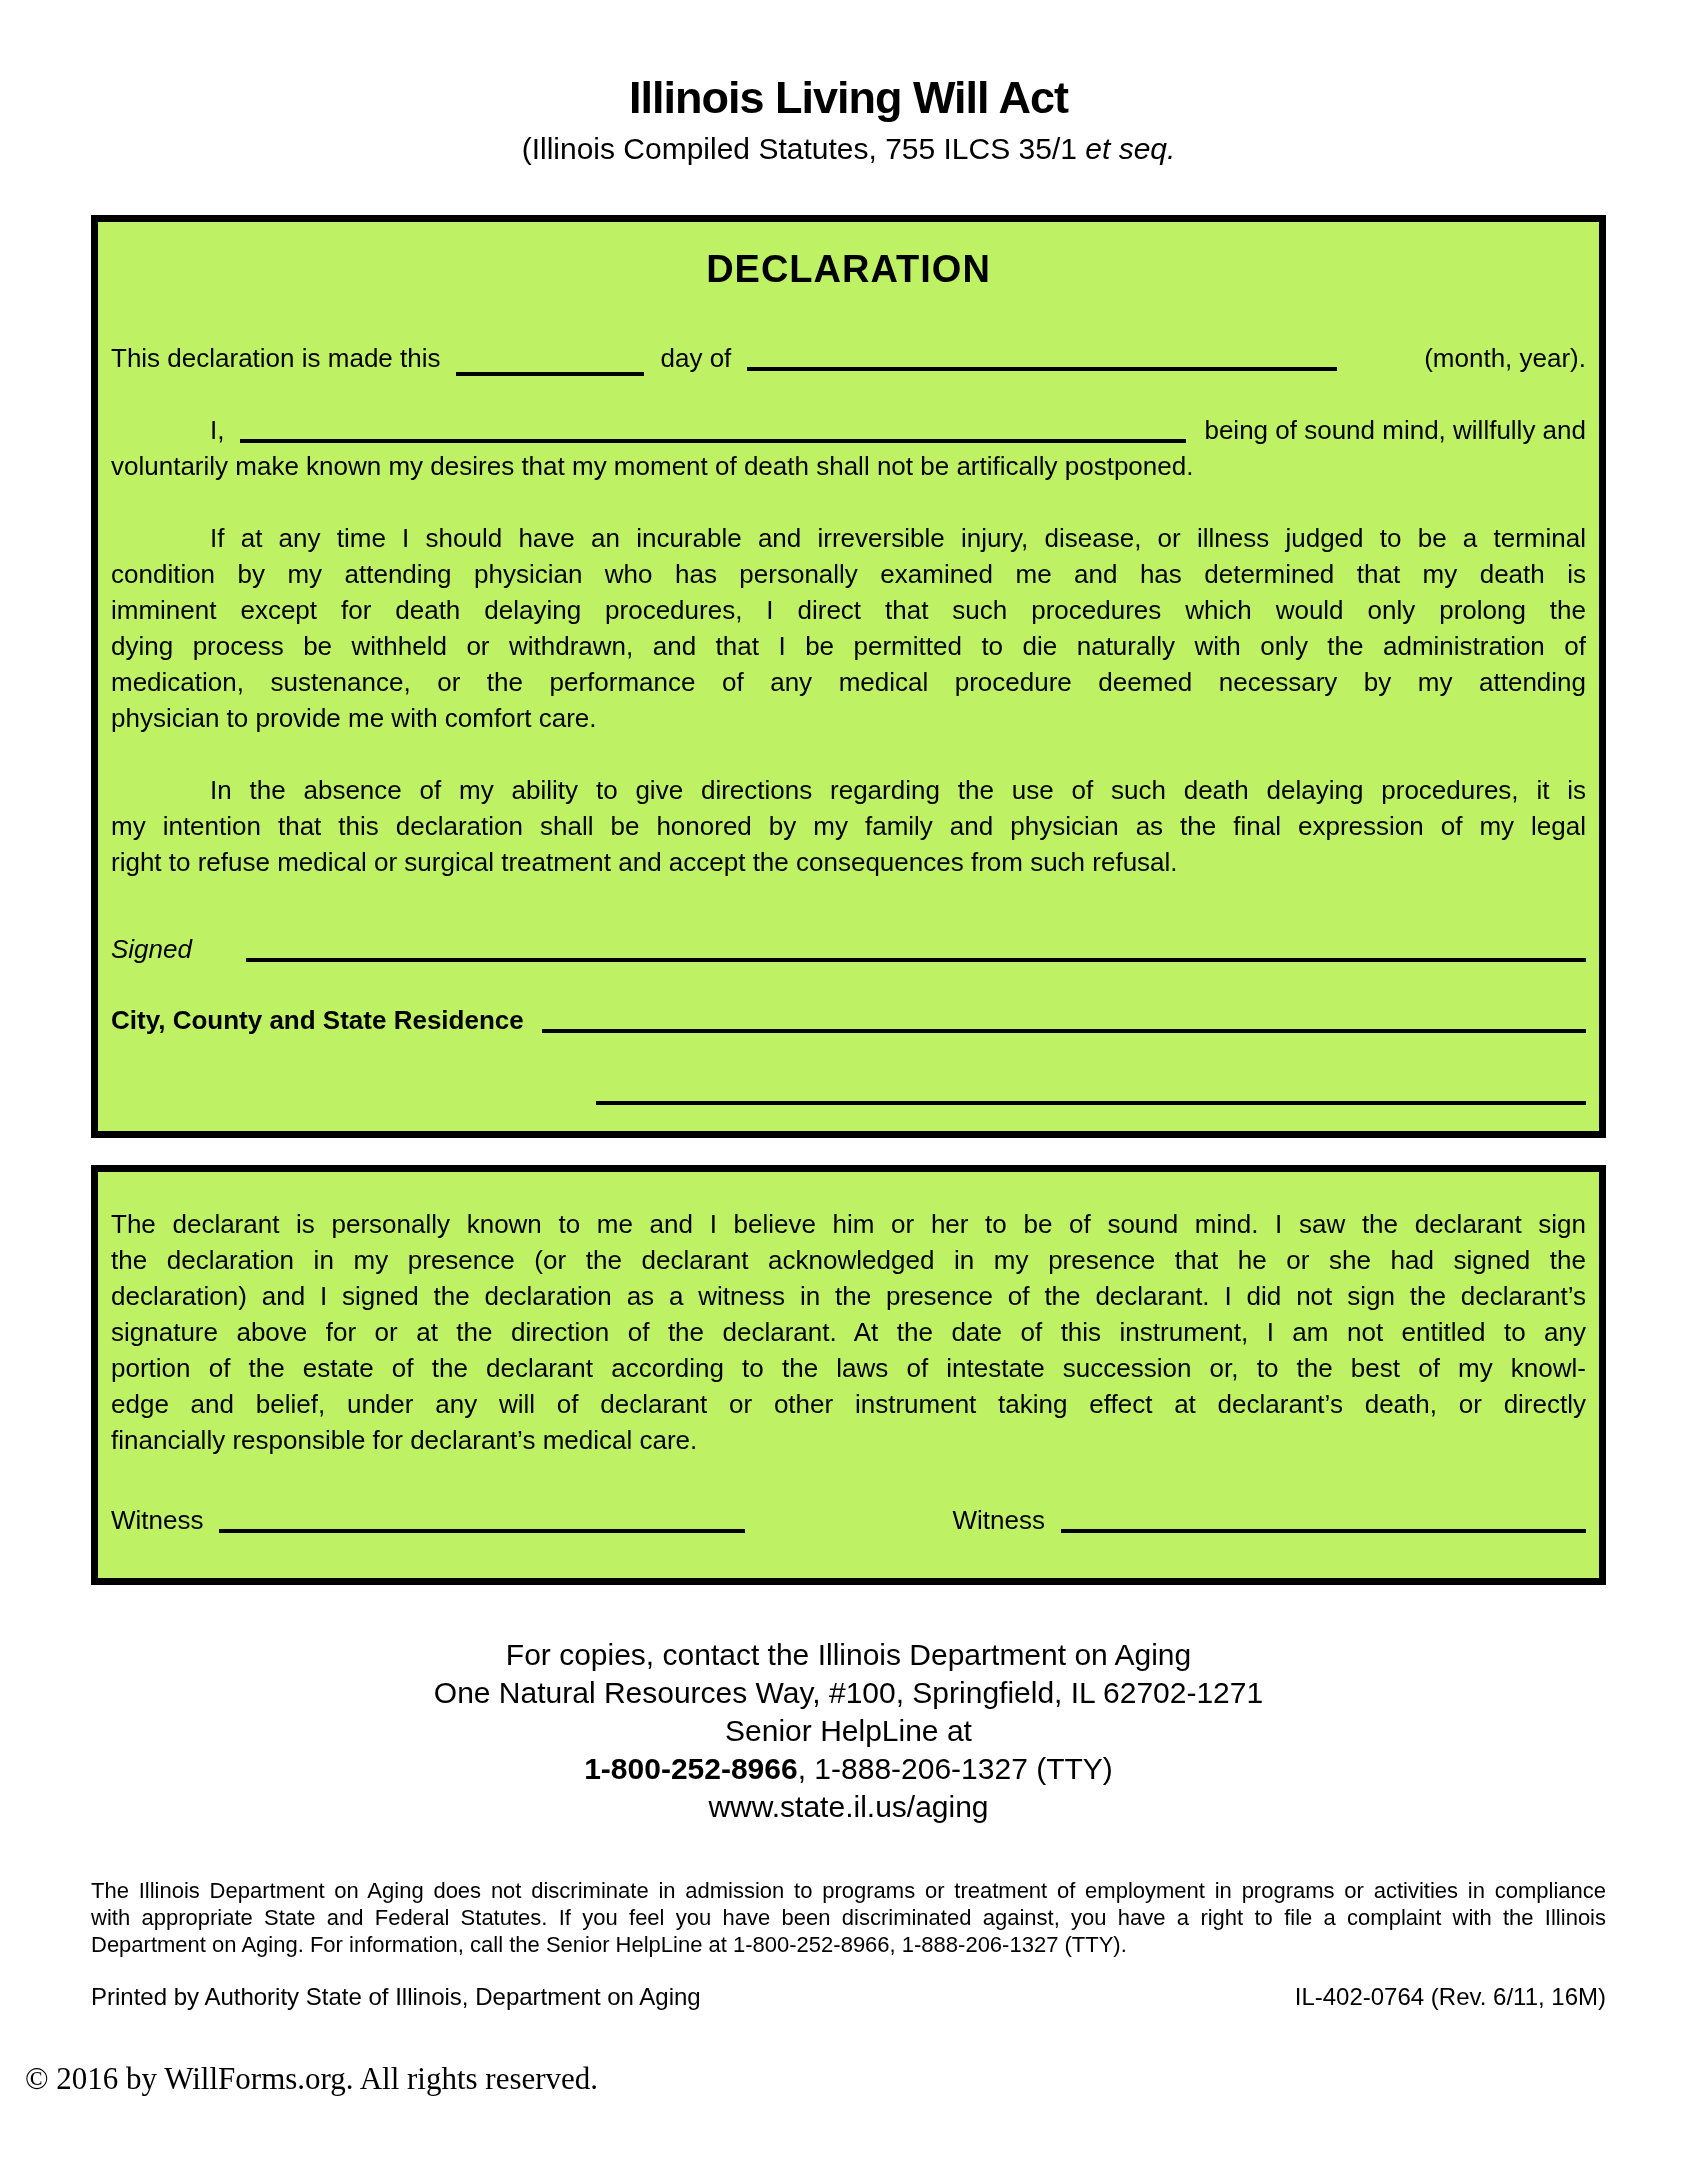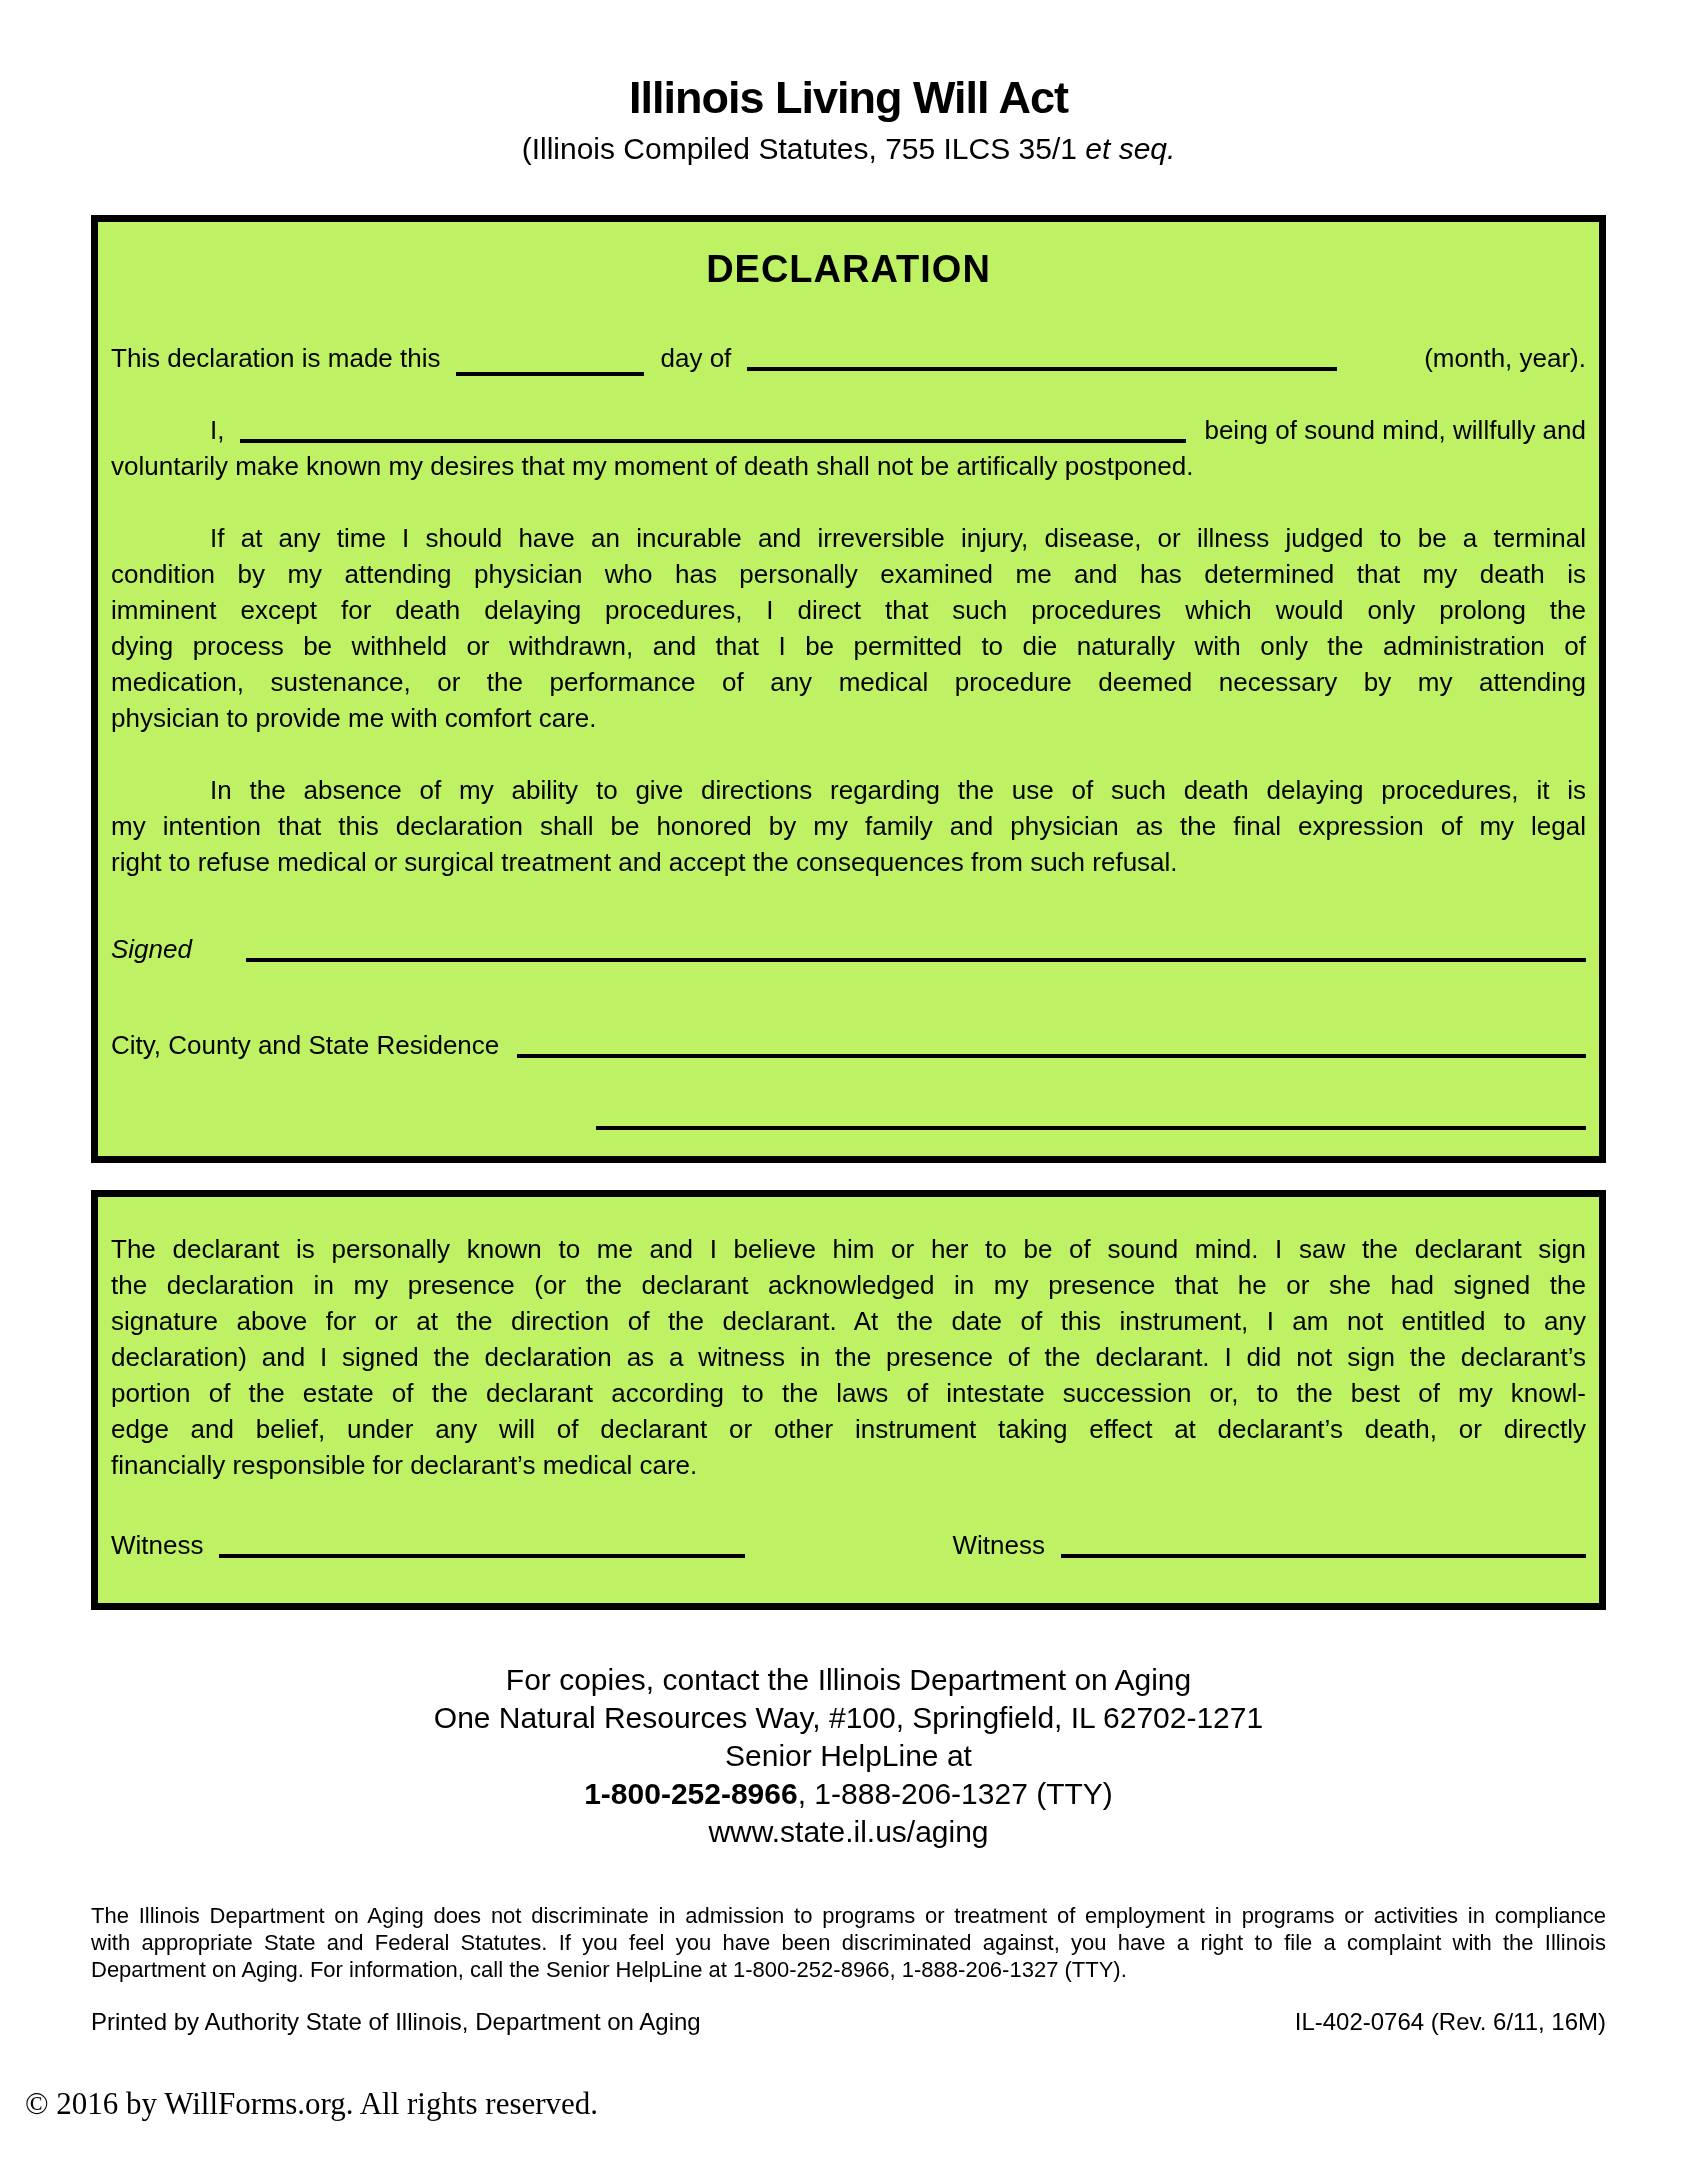--- a/index.html
+++ b/index.html
@@ -45,21 +45,21 @@
 
   .para { margin-top: 36px; }
   .pline { white-space: nowrap; }
   .pline.just { text-align: justify; text-align-last: justify; text-justify: inter-word; }
   .pline.ind { text-indent: 99px; }
 
   .signed-row { margin-top: 51px; }
   .signed-label { font-style: italic; }
   .blank-signed { flex: 1; margin-left: 54px; }
 
-  .city-row { margin-top: 60px; }
+  .city-row { margin-top: 35px; font-weight: bold; }
   .blank-city { flex: 1; margin-left: 18px; }
 
   .cont-line { margin-left: 485px; margin-top: 63px; border-bottom: 4px solid #000; height: 0; }
 
   .wit-row { display: flex; gap: 208px; margin-top: 44px; }
   .wit-cell { flex: 1; display: flex; align-items: center; }
   .wit-cell .blank { flex: 1; margin-left: 16px; }
 
   .contact { text-align: center; font-size: 30px; line-height: 38px; margin-top: 51px; }
   .contact .b { font-weight: bold; }
@@ -130,22 +130,22 @@
       <span class="blank blank-city"></span>
     </div>
 
     <div class="cont-line"></div>
   </div>
 
   <div class="box box2">
     <div class="bt">
         <div class="pline just">The declarant is personally known to me and I believe him or her to be of sound mind. I saw the declarant sign</div>
         <div class="pline just">the declaration in my presence (or the declarant acknowledged in my presence that he or she had signed the</div>
+        <div class="pline just">declaration) and I signed the declaration as a witness in the presence of the declarant. I did not sign the declarant’s</div>
         <div class="pline just">signature above for or at the direction of the declarant. At the date of this instrument, I am not entitled to any</div>
-        <div class="pline just">declaration) and I signed the declaration as a witness in the presence of the declarant. I did not sign the declarant’s</div>
         <div class="pline just">portion of the estate of the declarant according to the laws of intestate succession or, to the best of my knowl-</div>
         <div class="pline just">edge and belief, under any will of declarant or other instrument taking effect at declarant’s death, or directly</div>
         <div class="pline">financially responsible for declarant’s medical care.</div>
       </div>
 
     <div class="bt wit-row">
       <div class="wit-cell">
         <span>Witness</span>
         <span class="blank"></span>
       </div>

